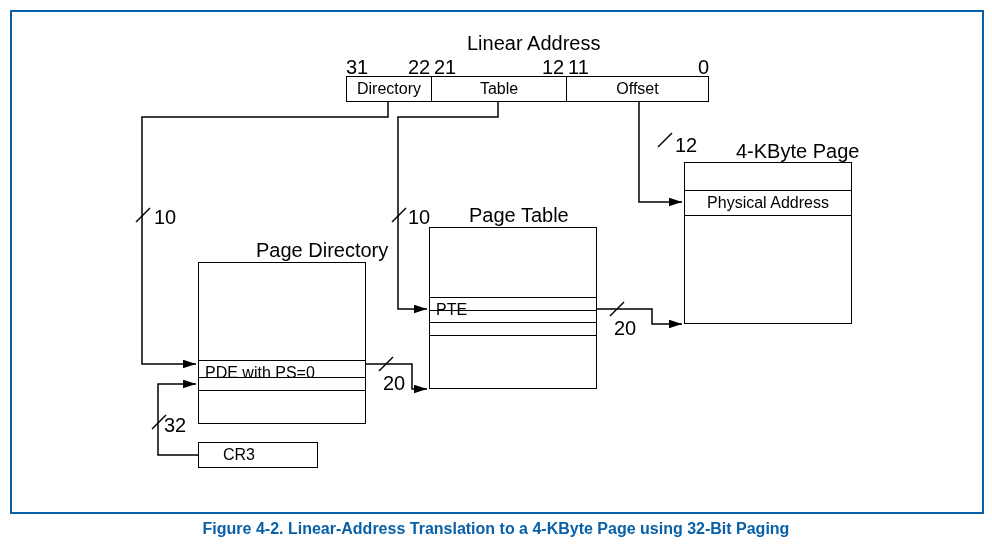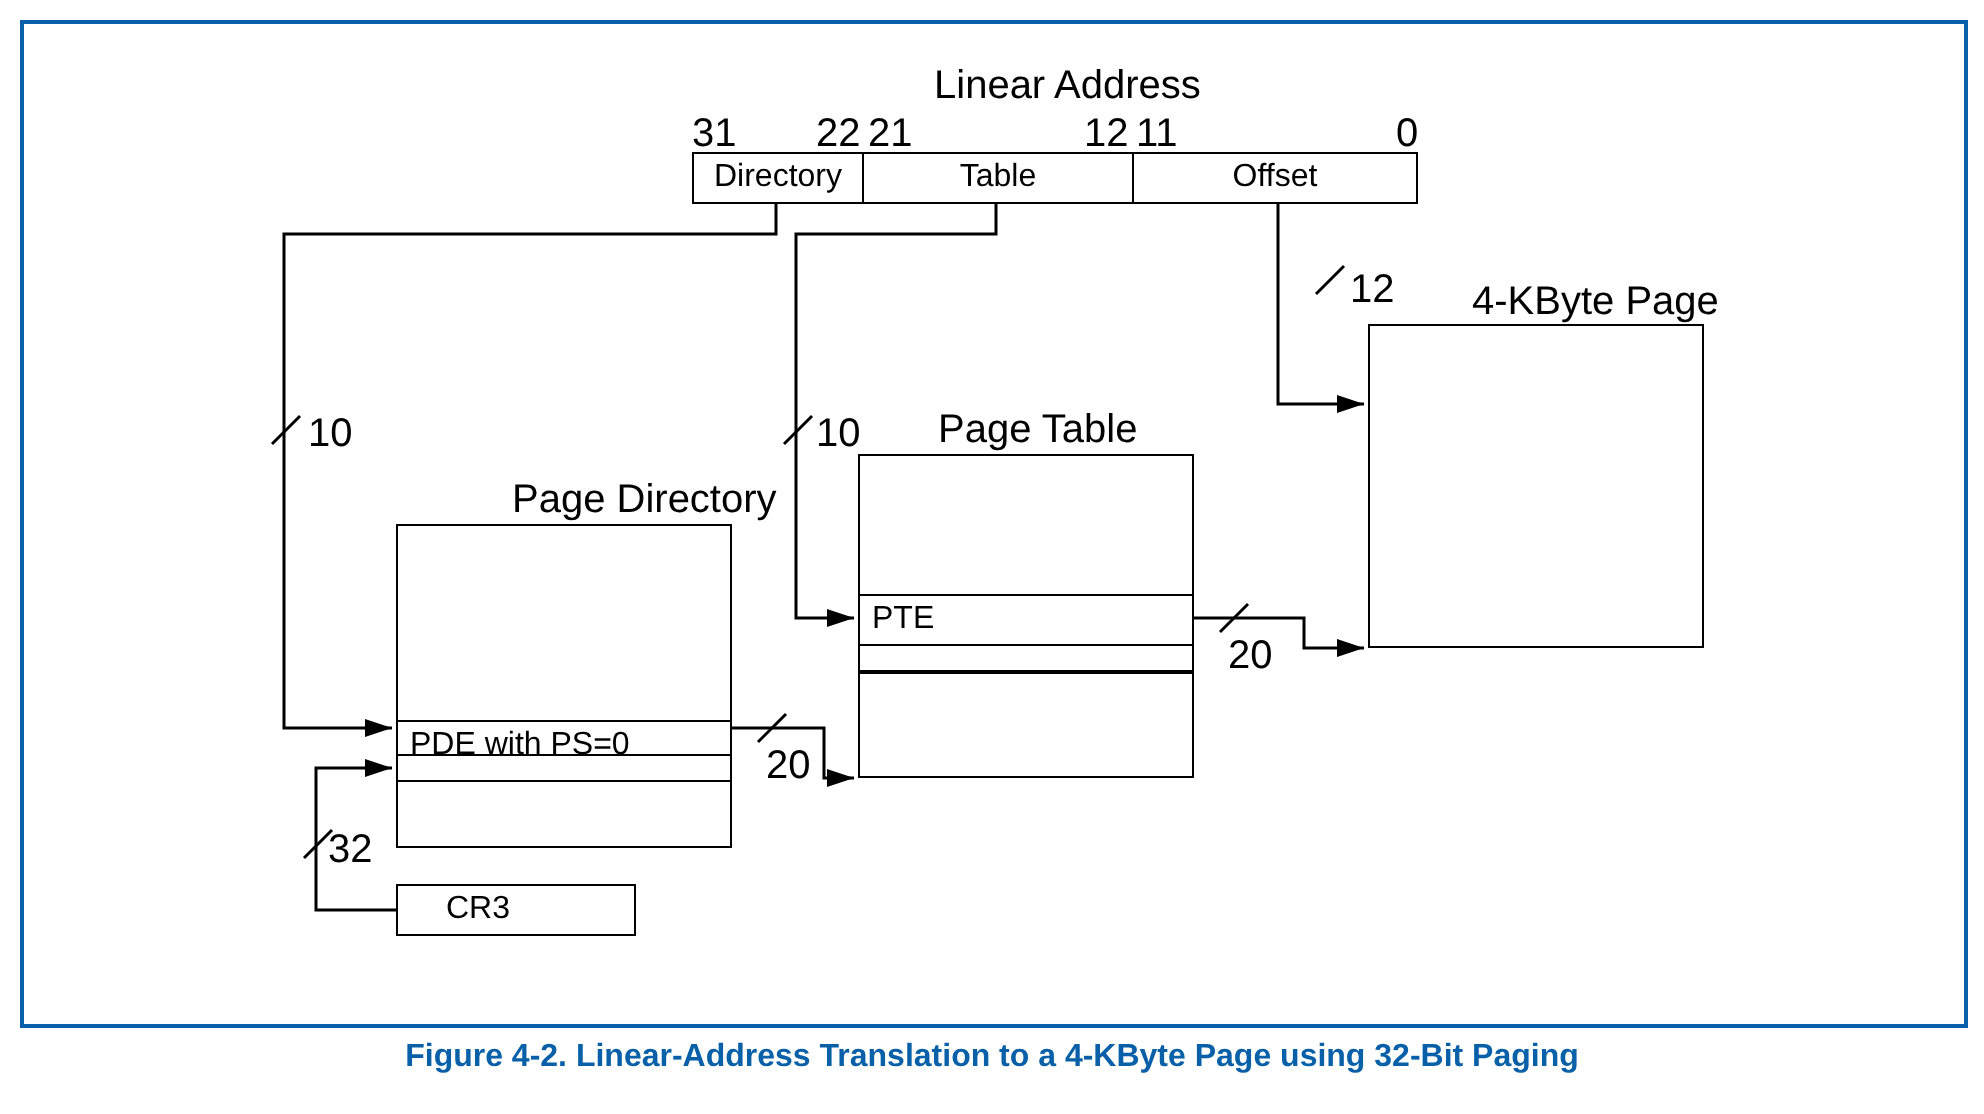--- a/index.html
+++ b/index.html
@@ -64,25 +64,26 @@
     <div class="box" style="left:219px; top:-1px; width:143px; height:26px; text-align:center; line-height:24px;"><span class="cell-text">Offset</span></div>
   </div>
 
   <div class="label" style="left:212px; top:227px;margin-left:32px;">Page Directory</div>
   <div class="box" style="left:186px; top:250px; width:168px; height:162px;"></div>
   <div class="box" style="left:186px; top:348px; width:168px; height:26px; line-height:24px; padding-left:6px;"><span class="cell-text">PDE with PS=0</span></div>
   <div class="box" style="left:186px; top:365px; width:168px; height:14px;"></div>
 
   <div class="label" style="left:457px; top:192px;">Page Table</div>
   <div class="box" style="left:417px; top:215px; width:168px; height:162px;"></div>
-  <div class="box" style="left:417px; top:285px; width:168px; height:40px; line-height:24px; padding-left:6px;"><span class="cell-text">PTE</span></div>
+  <div class="box" style="left:417px; top:285px; width:168px; height:14px; line-height:24px; padding-left:6px;"><span class="cell-text">PTE</span></div>
   <div class="box" style="left:417px; top:310px; width:168px; height:14px;"></div>
 
   <div class="label" style="left:724px; top:128px;">4-KByte Page</div>
   <div class="box" style="left:672px; top:150px; width:168px; height:162px;"></div>
+  <div class="box" style="left:672px; top:178px; width:168px; height:26px; text-align:center; line-height:24px;"><span class="cell-text">Physical Address</span></div>
 
   <div class="box" style="left:186px; top:430px; width:120px; height:26px; line-height:24px; padding-left:24px;"><span class="cell-text">CR3</span></div>
 
   <div class="label" style="left:142px; top:194px;">10</div>
   <div class="label" style="left:396px; top:194px;">10</div>
   <div class="label" style="left:663px; top:122px;">12</div>
   <div class="label" style="left:152px; top:402px;">32</div>
   <div class="label" style="left:371px; top:360px;">20</div>
   <div class="label" style="left:602px; top:305px;">20</div>
 

